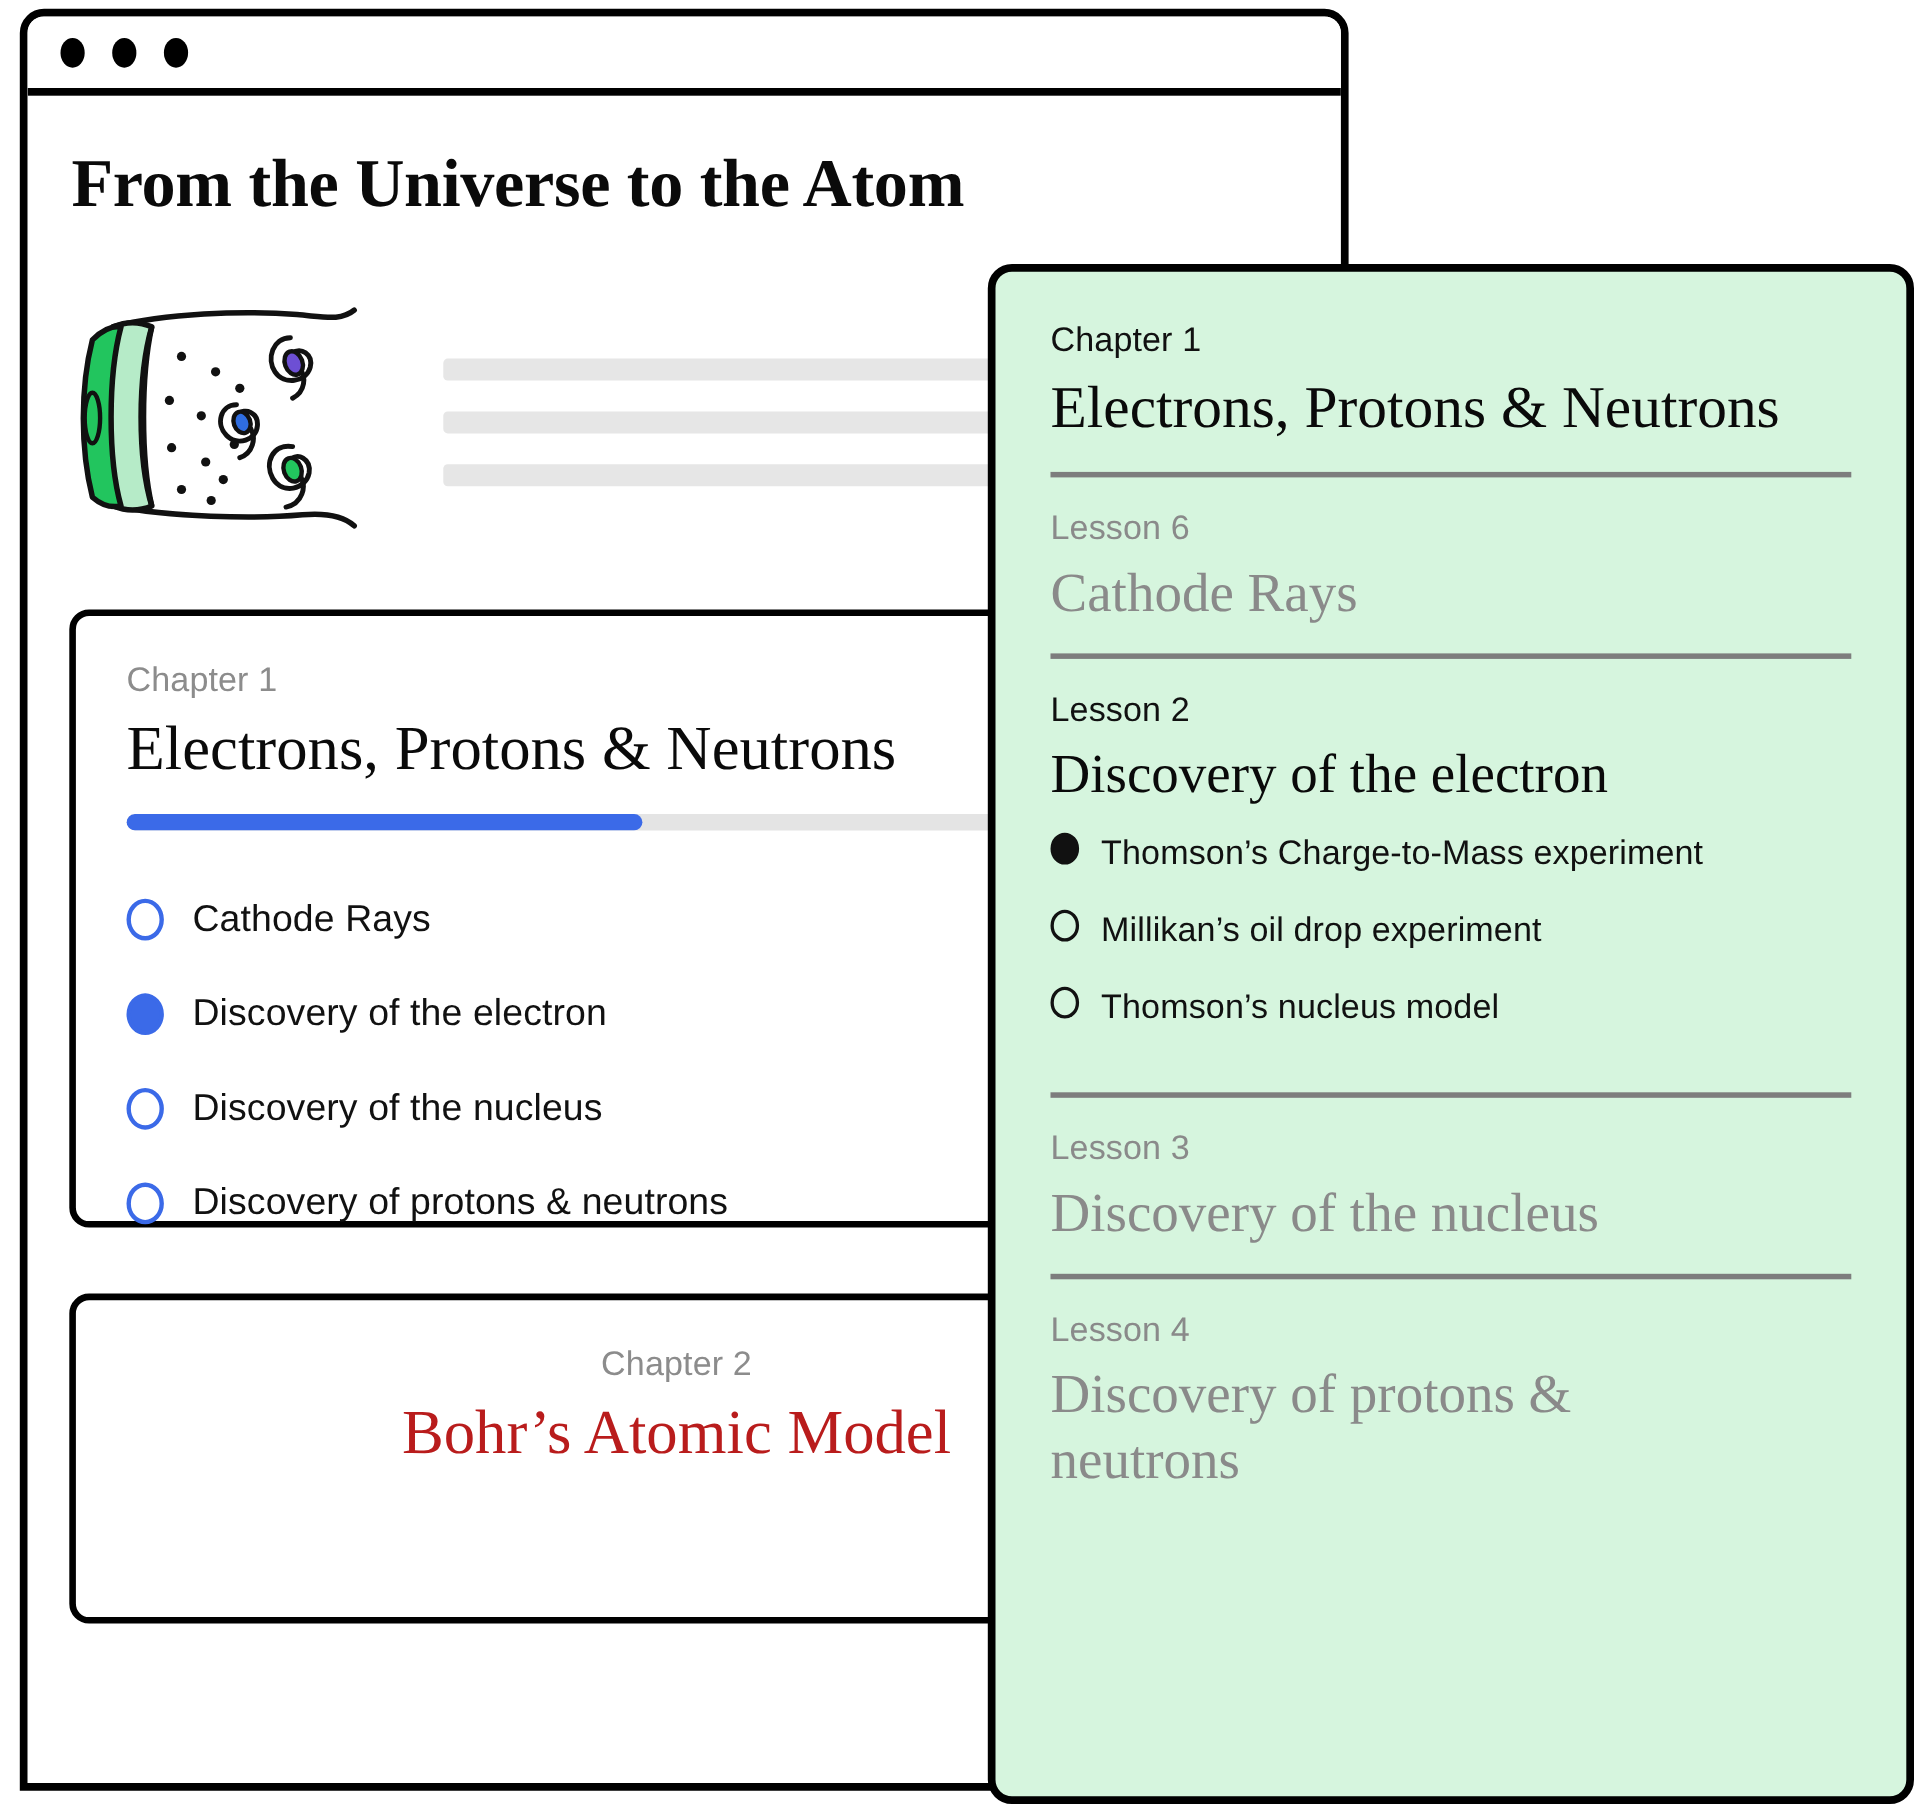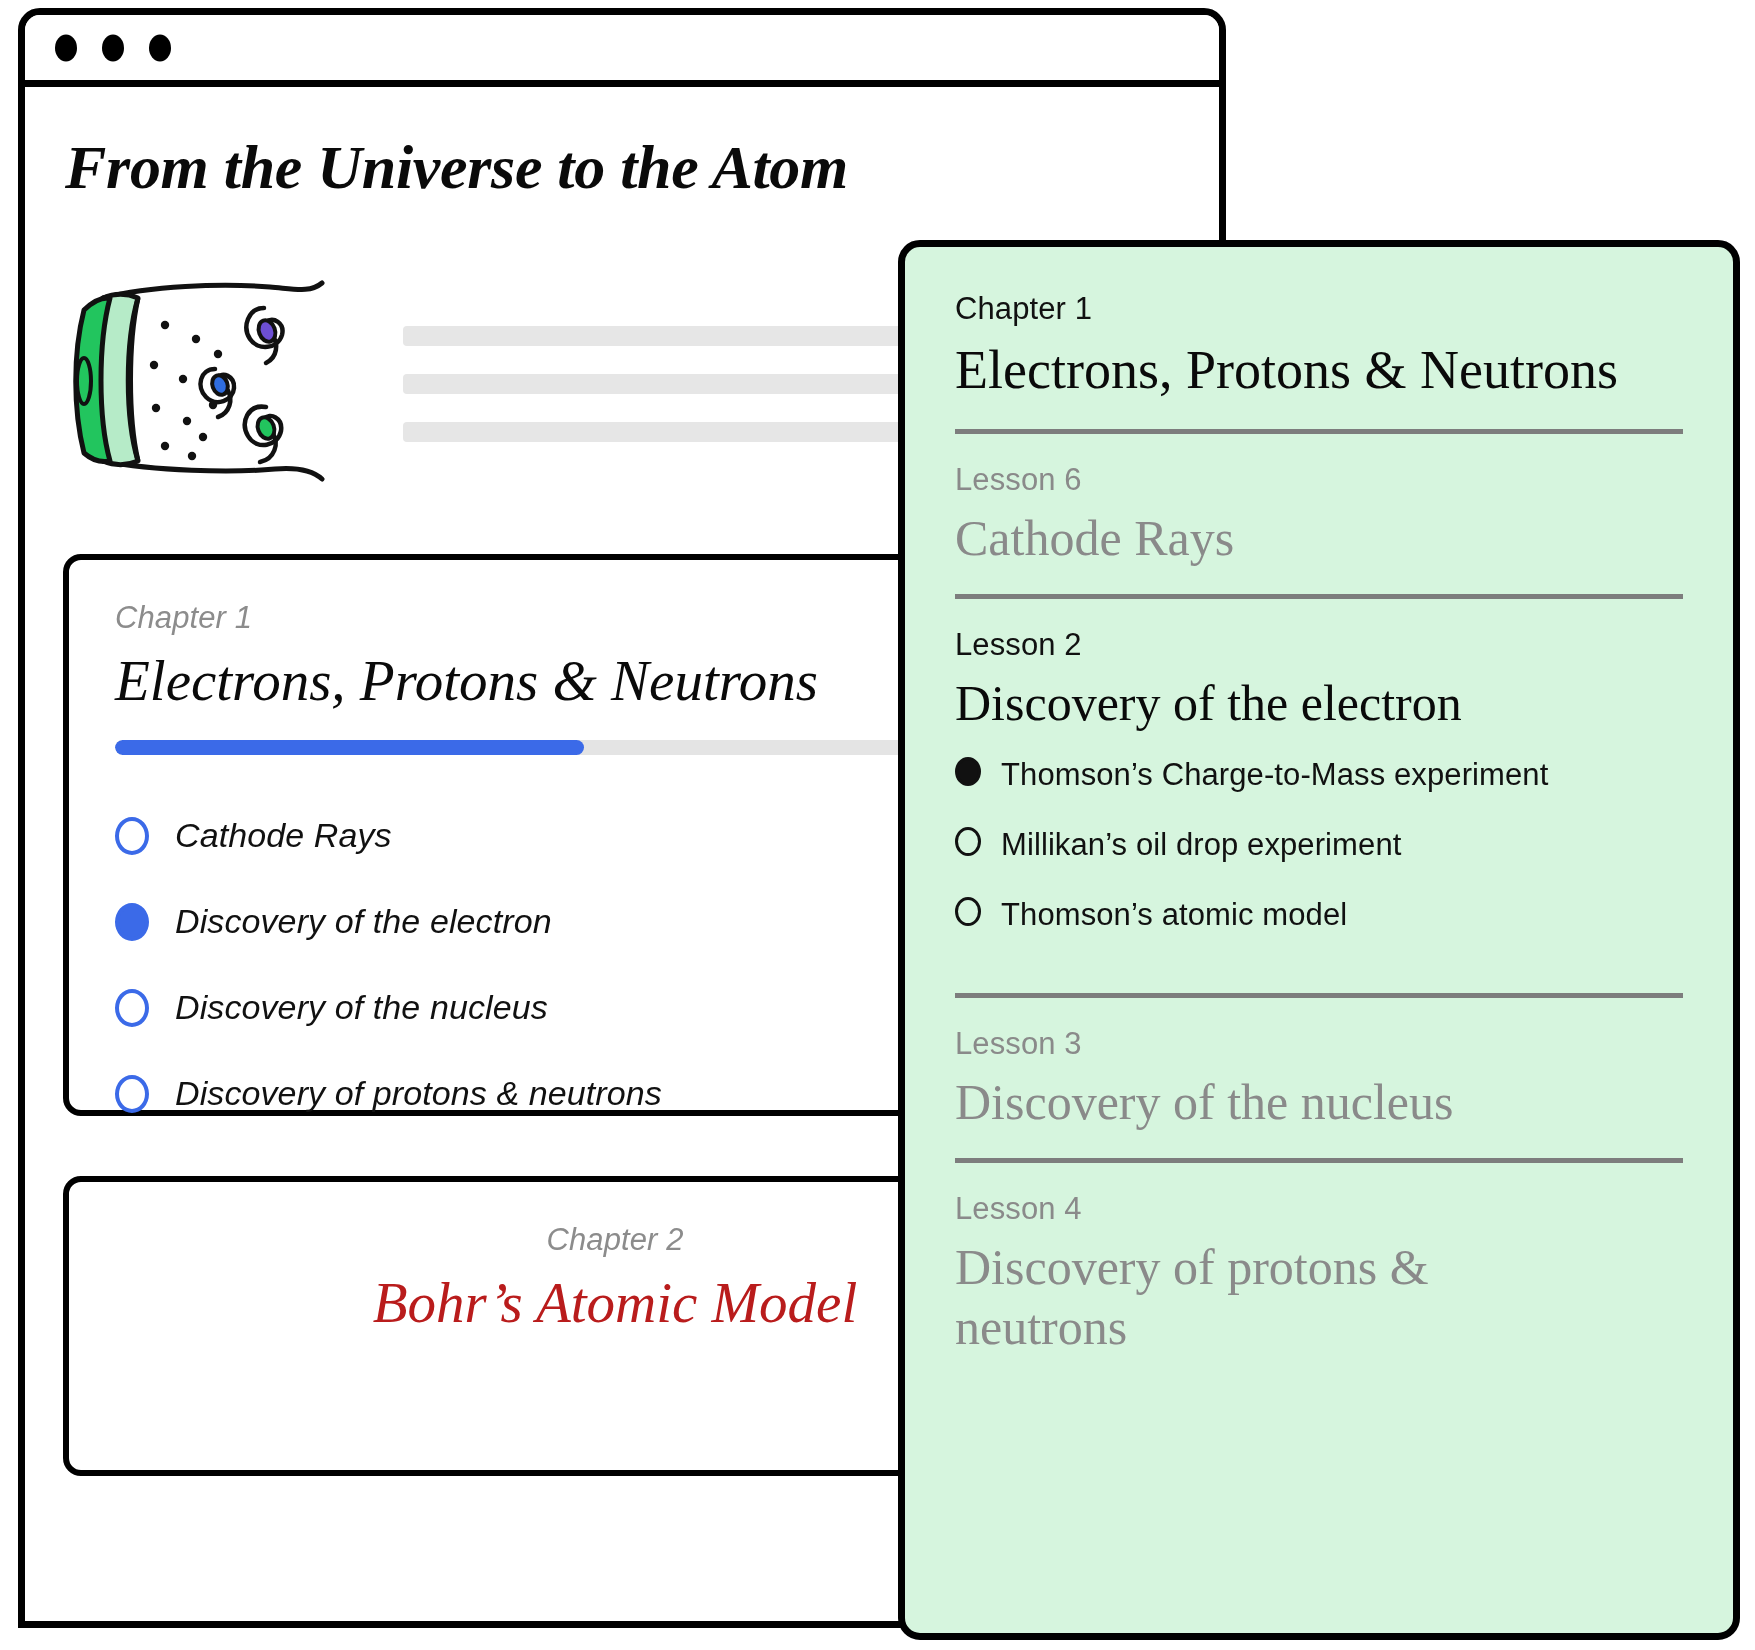--- a/index.html
+++ b/index.html
@@ -22,21 +22,20 @@
   .browser-window {
     position: absolute;
     left: 18px;
     top: 8px;
     width: 1208px;
     height: 1620px;
     border: 7px solid #000000;
     border-radius: 22px 22px 0 0;
     background: #ffffff;
     overflow: hidden;
-    font-style: italic;
   }
 
   .titlebar {
     position: relative;
     height: 72px;
     border-bottom: 7px solid #000000;
     background: #ffffff;
   }
   .dots {
     position: absolute;
@@ -348,21 +347,21 @@
         <div class="gp-subrow">
           <span class="gp-radio filled"></span>
           <span class="gp-sublabel">Thomson’s Charge-to-Mass experiment</span>
         </div>
         <div class="gp-subrow">
           <span class="gp-radio"></span>
           <span class="gp-sublabel">Millikan’s oil drop experiment</span>
         </div>
         <div class="gp-subrow">
           <span class="gp-radio"></span>
-          <span class="gp-sublabel">Thomson’s atomic model</span>
+          <span class="gp-sublabel">Thomson’s nucleus model</span>
         </div>
       </div>
     </div>
     <div class="gp-divider"></div>
 
     <div class="gp-lesson">
       <div class="gp-eyebrow muted">Lesson 3</div>
       <div class="gp-lesson-name">Discovery of the nucleus</div>
     </div>
     <div class="gp-divider"></div>

